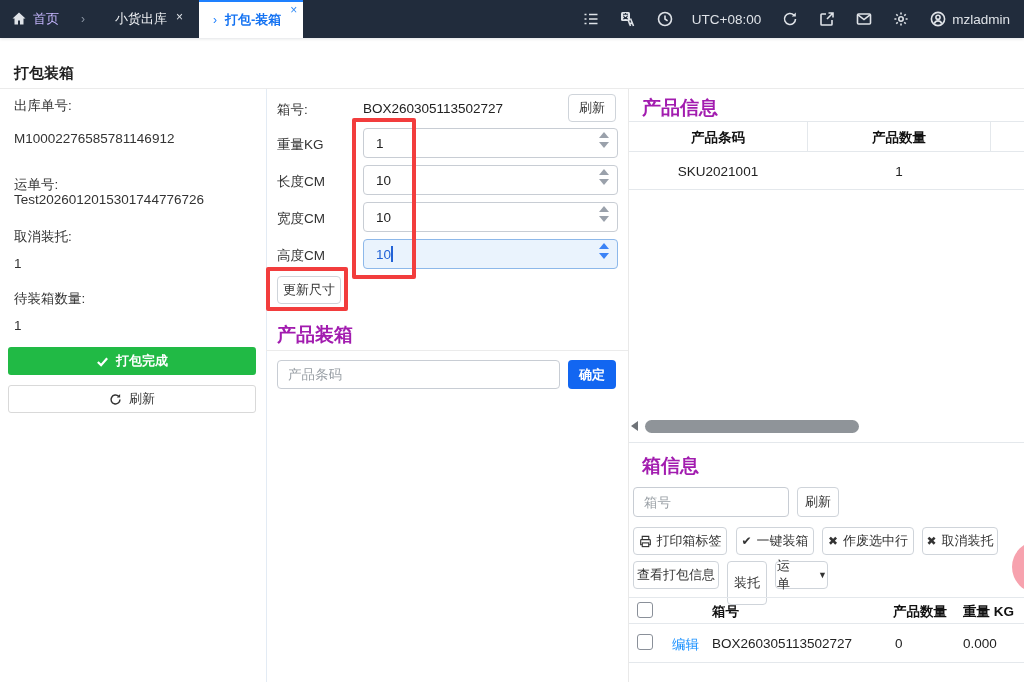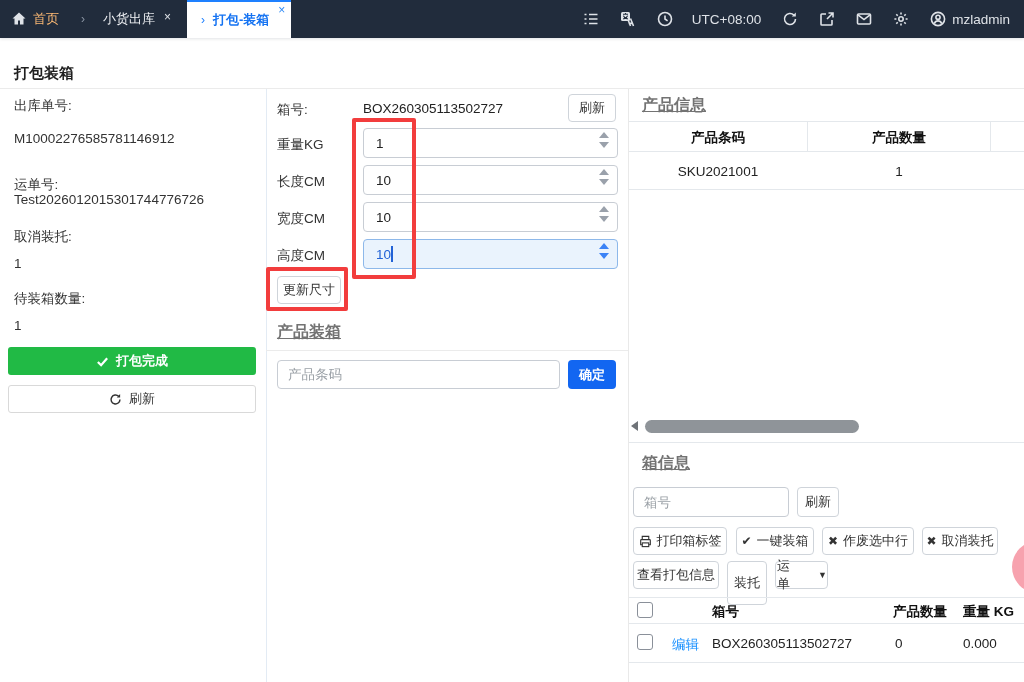--- a/index.html
+++ b/index.html
@@ -3,23 +3,23 @@
 <meta charset="utf-8">
 <style>
   * { margin:0; padding:0; box-sizing:border-box; }
   html,body { width:1024px; height:682px; }
   body { font-family:"Liberation Sans","DejaVu Sans",sans-serif; font-size:13px; color:#333; background:#fff; overflow:hidden; }
   #app { position:relative; width:1024px; height:682px; background:#fff; overflow:hidden; }
 
   
   .navbar { position:absolute; left:0; top:0; width:1024px; height:38px; background:#212c3c; display:flex; align-items:stretch; color:#e9ecef; box-shadow:0 1px 3px rgba(0,21,41,.12); }
   .nav-left { display:flex; align-items:center; padding-left:10px; }
-  .nav-home { display:flex; align-items:center; gap:6px; padding:0 10px 0 0; color:#fdba74; font-size:13px; }
+  .nav-home { display:flex; align-items:center; gap:6px; padding:0 10px 0 0; color:#c4b5fd; font-size:13px; }
   .nav-sep { color:#8a94a3; font-size:12px; padding:0 12px; }
-  .nav-tab { display:flex; align-items:flex-start; position:relative; padding:0 6px; color:#f0f2f5; font-size:13px; }
+  .nav-tab { display:flex; align-items:flex-start; position:relative; padding:0 6px; color:#f0f2f5; font-size:13px;margin-left:12px; }
   .nav-tab .tab-close { position:absolute; top:1px; right:-10px; font-size:12px; color:#dfe3e8; line-height:1; cursor:pointer; }
   .nav-tab-active { display:flex; align-items:center; position:relative; margin-left:26px; background:#fff; border-top:2px solid #1e80ff; padding:0 22px 0 14px; height:38px; }
   .nav-tab-active .tab-chevron { color:#1e80ff; margin-right:8px; font-size:12px; }
   .nav-tab-active .tab-label { color:#1573f2; font-weight:700; font-size:13px; }
   .nav-tab-active .tab-close { position:absolute; top:2px; right:6px; color:#2f8af5; font-size:12px; line-height:1; cursor:pointer; }
   .nav-right { margin-left:auto; display:flex; align-items:center; gap:20px; padding-right:14px; color:#dfe3e8; }
   .nav-ic { width:17px; height:17px; display:inline-flex; align-items:center; justify-content:center; cursor:pointer; }
   .nav-ic svg { width:16px; height:16px; stroke:#dfe3e8; fill:none; stroke-width:1.6; }
   .nav-ic svg .fill { fill:#dfe3e8; stroke:none; }
   .tz { display:flex; align-items:center; gap:18px; font-size:13.5px;justify-content:space-between; }
@@ -48,21 +48,21 @@
   .num-wrap.focused .num-input { background:#eaf3fd; border-color:#8db8ea; color:#2262d6; }
   .spin { position:absolute; right:9px; top:4px; display:flex; flex-direction:column; gap:4px; cursor:pointer; }
   .tri-up   { width:0; height:0; border-left:5px solid transparent; border-right:5px solid transparent; border-bottom:6px solid #9aa1ab; }
   .tri-down { width:0; height:0; border-left:5px solid transparent; border-right:5px solid transparent; border-top:6px solid #9aa1ab; }
   .focused .tri-up { border-bottom-color:#3b82f6; }
   .focused .tri-down { border-top-color:#3b82f6; }
   .caret-bar { position:absolute; left:28px; top:7px; width:1.5px; height:16px; background:#2262d6; }
 
   .red-rect { position:absolute; border:4px solid #f23d3d; border-radius:2px; pointer-events:none; z-index:30; }
 
-  .section-title { position:absolute; font-size:16px; font-weight:700; color:#737373;text-decoration:underline; }
+  .section-title { position:absolute; font-size:19px; font-weight:700; color:#a21caf; }
   .mid-rule { position:absolute; left:266px; top:350px; width:362px; height:1px; background:#ebebeb; }
   .text-input { position:absolute; border:1px solid #c8cdd4; border-radius:4px; padding:0 10px; font-size:13.5px; color:#222; font-family:inherit; outline:none; }
   .text-input::placeholder { color:#9aa0a6; }
   .btn-blue { position:absolute; background:#1266f1; border:none; border-radius:4px; color:#fff; font-size:13px; font-weight:700; display:flex; align-items:center; justify-content:center; cursor:pointer; font-family:inherit; }
 
   
   .hline { position:absolute; background:#e4e8ec; height:1px; }
   .th { font-weight:700; color:#111; font-size:13.5px; position:absolute; }
   .td { color:#222; font-size:13.5px; position:absolute; }
   .colsep { position:absolute; width:1px; background:#e4e8ec; }

